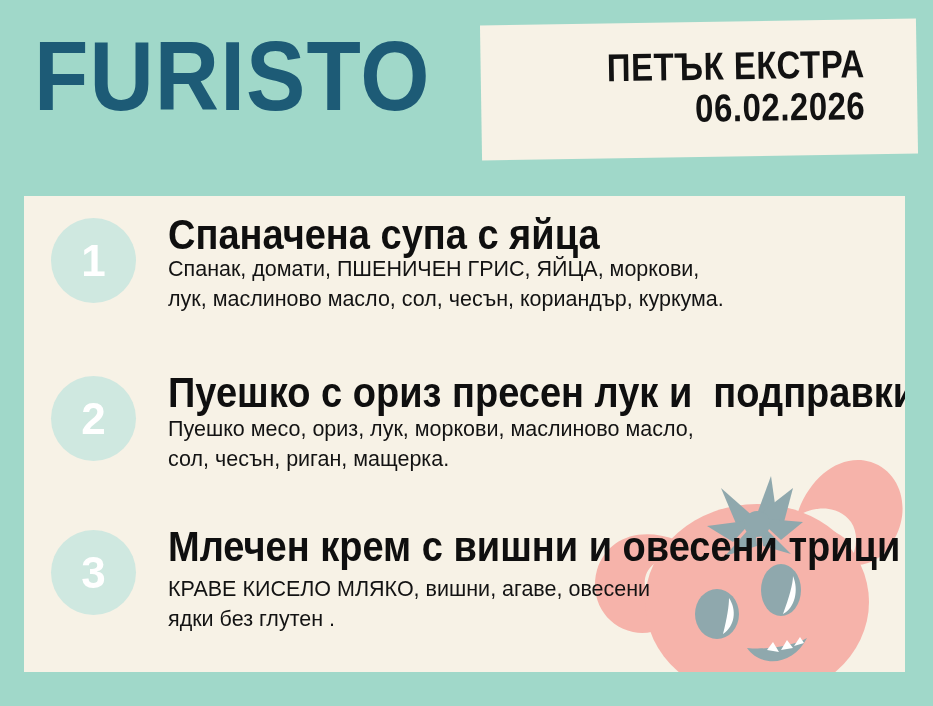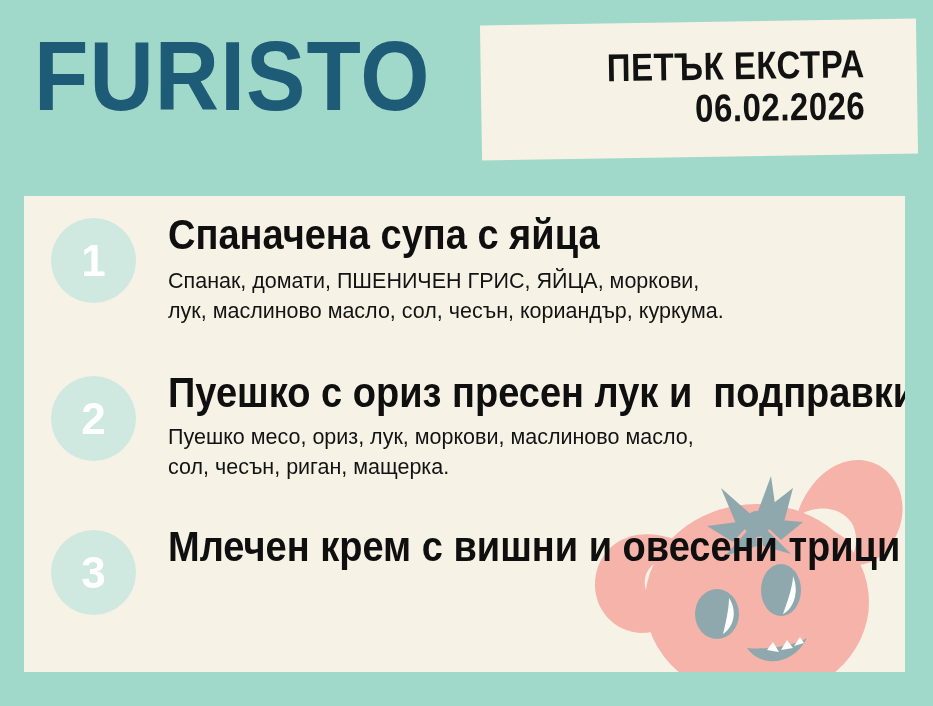--- a/index.html
+++ b/index.html
@@ -154,30 +154,29 @@
     font-weight: bold;
     color: #0f0f0f;
     line-height: 1.05;
     letter-spacing: 0px;
     white-space: pre;
     transform: scaleY(1.1);
     transform-origin: left top;
   }
 
   .item-desc {
-    margin-top: 12px;
     font-family: "Liberation Sans", sans-serif;
     font-size: 21.5px;
     font-weight: normal;
     color: #131313;
     line-height: 1.42;
     white-space: pre-line;
   }
 
-  .menu-item[data-index="1"] .item-desc { margin-top: 10px; }
+  .menu-item[data-index="1"] .item-desc { margin-top: 2px; }
   .menu-item[data-index="2"] .item-desc { margin-top: 8px; }
 </style>
 </head>
 <body>
 
 <div id="poster">
 
   <div id="header">
 
     <div id="brand-logo">FURISTO</div>
@@ -243,18 +242,20 @@
           <div class="item-title">Пуешко с ориз пресен лук и  подправки</div>
           <div class="item-desc">Пуешко месо, ориз, лук, моркови, маслиново масло,
  сол, чесън, риган, мащерка.</div>
         </div>
       </div>
 
       <div class="menu-item" data-index="2">
         <div class="item-badge">3</div>
         <div class="item-body">
           <div class="item-title">Млечен крем с вишни и овесени трици</div>
+          <div class="item-desc">КРАВЕ КИСЕЛО МЛЯКО, вишни, агаве, овесени
+ядки без глутен .</div>
         </div>
       </div>
 
     </div>
   </div>
 </div>
 
 </body></html>

